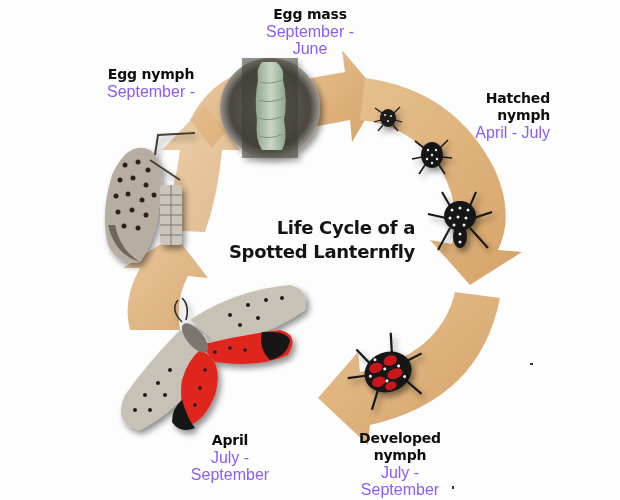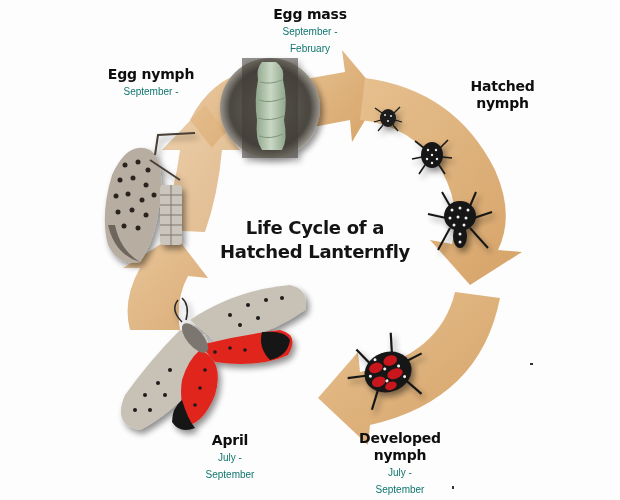--- a/index.html
+++ b/index.html
@@ -33,29 +33,29 @@
     .label .name {
       font-family: "DejaVu Sans", sans-serif;
       font-weight: bold;
       font-size: 14px;
       color: #0e0e0e;
       display: block;
       letter-spacing: -0.2px;
     }
     .label .dates {
       display: block;
-      font-size: 10px;
-      color: #0f766e;
+      font-size: 16px;
+      color: #8b5cf6;
     }
     .title {
       position: absolute;
       left: 215px;
       top: 216px;
       width: 200px;
-      text-align: center;
+      text-align: right;
       font-family: "DejaVu Sans", sans-serif;
       font-weight: bold;
       font-size: 18px;
       line-height: 24px;
       color: #141414;
       letter-spacing: -0.3px;
     }
     .title span { display: block; }
     .stray-dot {
       position: absolute;
@@ -285,37 +285,38 @@
           <circle cx="245" cy="350" r="1.8"></circle>
         <circle cx="205" cy="370" r="1.8"></circle>
           <circle cx="200" cy="388" r="1.8"></circle>
           <circle cx="195" cy="405" r="1.8"></circle>
       </g>
     </g>
   </svg>
 
   <div class="title">
     <span>Life Cycle of a</span>
-    <span>Hatched Lanternfly</span>
+    <span>Spotted Lanternfly</span>
   </div>
 
   <div class="label" style="left:96px; top:66px; width:110px;">
     <span class="name">Egg nymph</span>
     <span class="dates">September -</span>
   </div>
 
   <div class="label" style="left:250px; top:6px; width:120px;">
     <span class="name">Egg mass</span>
     <span class="dates">September -</span>
-    <span class="dates">February</span>
-  </div>
-
-  <div class="label" style="left:455px; top:78px; width:95px;">
+    <span class="dates">June</span>
+  </div>
+
+  <div class="label" style="left:455px; top:90px; width:95px;text-align:right;">
     <span class="name">Hatched</span>
     <span class="name">nymph</span>
+    <span class="dates">April - July</span>
   </div>
 
   <div class="label" style="left:350px; top:430px; width:100px;">
     <span class="name">Developed</span>
     <span class="name">nymph</span>
     <span class="dates">July -</span>
     <span class="dates">September</span>
   </div>
 
   <div class="label" style="left:185px; top:432px; width:90px;">

